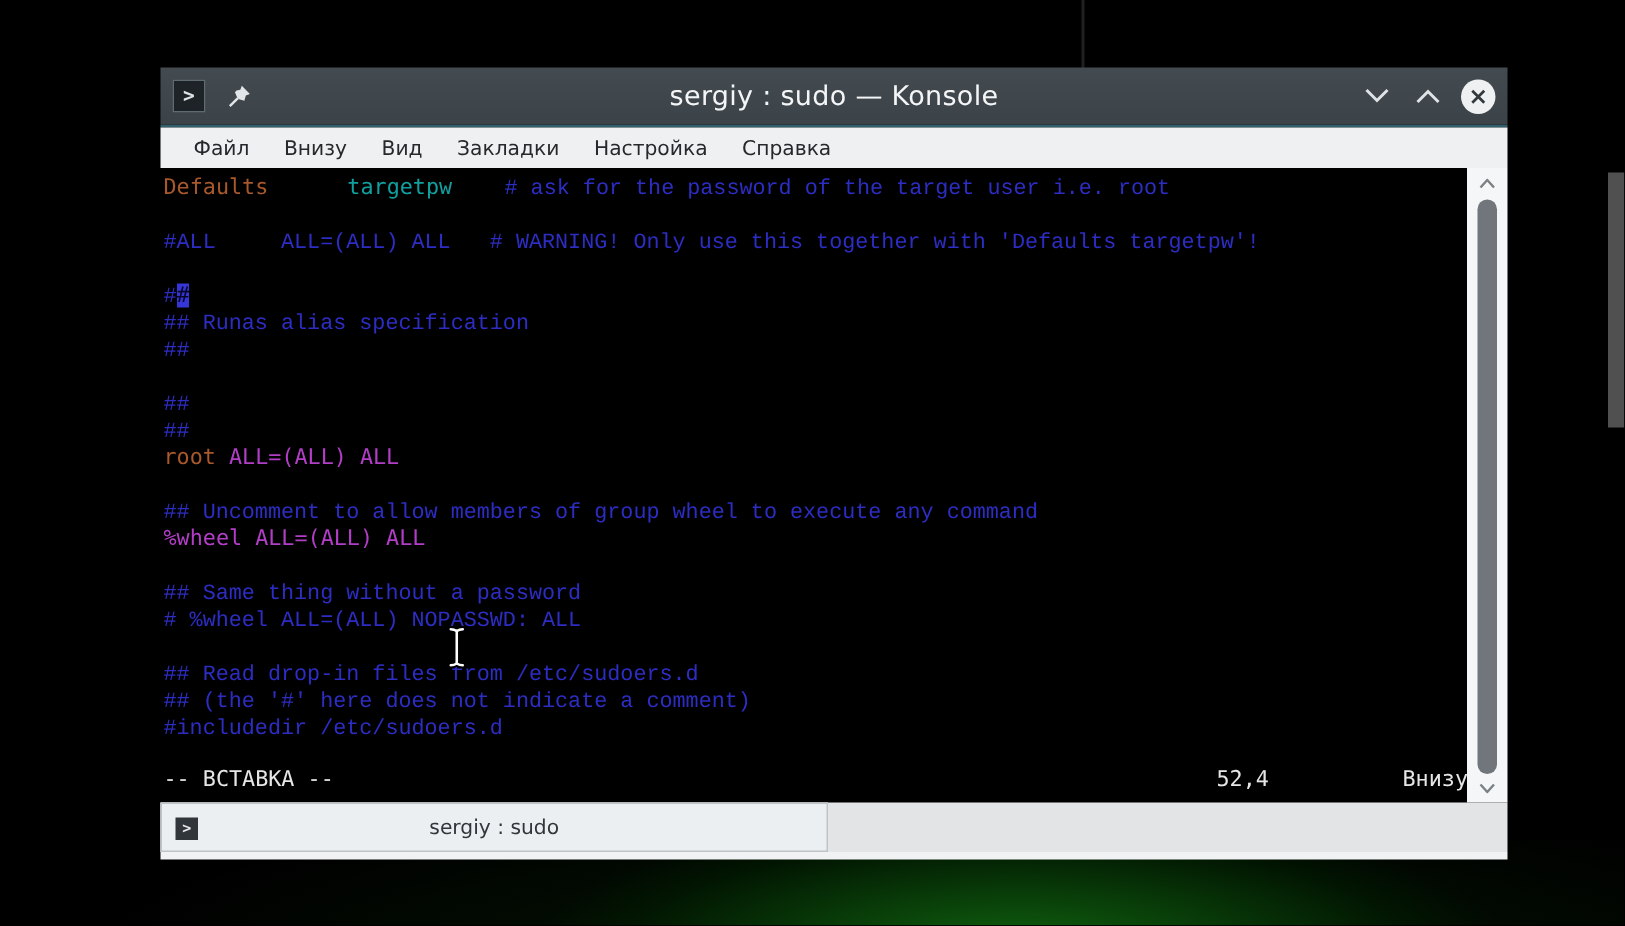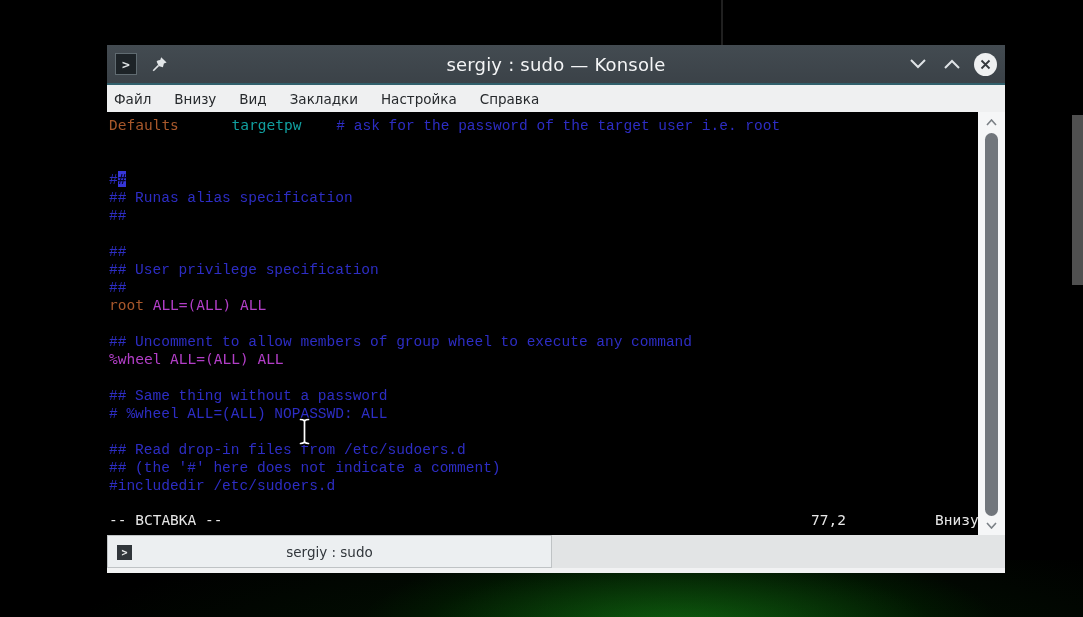--- a/index.html
+++ b/index.html
@@ -22,21 +22,21 @@
   .appicon{width:22px;height:22px;margin-left:8px;background:#1d2327;border:1px solid #606b71;
            display:flex;align-items:center;justify-content:center;color:#dfe3e5;
            font-family:"DejaVu Sans Mono",monospace;font-size:13px;font-weight:bold;}
   .pin{margin-left:14px;display:flex;align-items:center;}
   .wtitle{position:absolute;left:0;right:0;text-align:center;font-size:18px;color:#f4f5f6;letter-spacing:.2px;}
   .wbtns{position:absolute;right:8px;top:0;height:38px;display:flex;align-items:center;gap:10px;}
   .wbtn{width:24px;height:24px;display:flex;align-items:center;justify-content:center;}
   .closebtn{width:23px;height:23px;border-radius:50%;background:#eef0f1;display:flex;align-items:center;justify-content:center;}
 
   .menubar{height:27px;background:var(--menubar_bg);display:flex;align-items:center;
-           padding-left:7px;gap:23px;font-size:13.5px;color:var(--menubar_fg);}
+           padding-left:22px;gap:23px;font-size:13.5px;color:var(--menubar_fg);}
   .menuitem{cursor:default;}
 
   
   .terminal{height:423px;background:var(--terminal_bg);position:relative;
             font-family:"DejaVu Sans Mono","Liberation Mono",monospace;font-size:14.5px;}
   .termtext{position:absolute;left:0;top:0;right:27px;bottom:0;padding:4px 0 0 2px;overflow:hidden;}
   .tline{height:18px;line-height:18px;white-space:pre;}
   .c-cmt{color:var(--comment);font-family:Liberation Mono, monospace;}
   .c-stmt{color:var(--statement);}
   .c-type{color:var(--type);margin-left:44px;}
@@ -113,43 +113,43 @@
       <span class="menuitem">Вид</span>
       <span class="menuitem">Закладки</span>
       <span class="menuitem">Настройка</span>
       <span class="menuitem">Справка</span>
     </div>
 
     <div class="terminal">
       <div class="termtext">
           <div class="tline"><span class="c-stmt">Defaults</span><span class="c-plain"> </span><span class="c-type">targetpw</span><span class="c-plain">    </span><span class="c-cmt"># ask for the password of the target user i.e. root</span></div>
           <div class="tline">&nbsp;</div>
+          <div class="tline"><span class="c-cmt">#ALL     ALL=(ALL) ALL   # WARNING! Only use this together with 'Defaults targetpw'!</span></div>
           <div class="tline">&nbsp;</div>
           <div class="tline"><span class="c-cmt">#</span><span class="c-cursor">#</span></div>
           <div class="tline"><span class="c-cmt">## Runas alias specification</span></div>
           <div class="tline"><span class="c-cmt">##</span></div>
           <div class="tline">&nbsp;</div>
           <div class="tline"><span class="c-cmt">##</span></div>
-          <div class="tline"><span class="c-cmt">## User privilege specification</span></div>
           <div class="tline"><span class="c-cmt">##</span></div>
           <div class="tline"><span class="c-stmt">root</span><span class="c-plain"> </span><span class="c-id">ALL=(ALL) ALL</span></div>
           <div class="tline">&nbsp;</div>
           <div class="tline"><span class="c-cmt">## Uncomment to allow members of group wheel to execute any command</span></div>
           <div class="tline"><span class="c-id">%wheel ALL=(ALL) ALL</span></div>
           <div class="tline">&nbsp;</div>
           <div class="tline"><span class="c-cmt">## Same thing without a password</span></div>
           <div class="tline"><span class="c-cmt"># %wheel ALL=(ALL) NOPASSWD: ALL</span></div>
           <div class="tline">&nbsp;</div>
           <div class="tline"><span class="c-cmt">## Read drop-in files from /etc/sudoers.d</span></div>
           <div class="tline"><span class="c-cmt">## (the '#' here does not indicate a comment)</span></div>
           <div class="tline"><span class="c-cmt">#includedir /etc/sudoers.d</span></div>
         </div>
       <div class="statusline">
         <span class="st-mode">-- ВСТАВКА --</span>
-        <span class="st-pos">77,2</span>
+        <span class="st-pos">52,4</span>
         <span class="st-scroll">Внизу</span>
       </div>
       <div class="tscroll">
         <div class="sarrow up">
           <svg width="11" height="7" viewBox="0 0 11 7">
             <path d="M1 6 5.5 1 10 6" fill="none" stroke="#7b8186" stroke-width="1.6"></path>
           </svg>
         </div>
         <div class="tthumb"></div>
         <div class="sarrow down">

